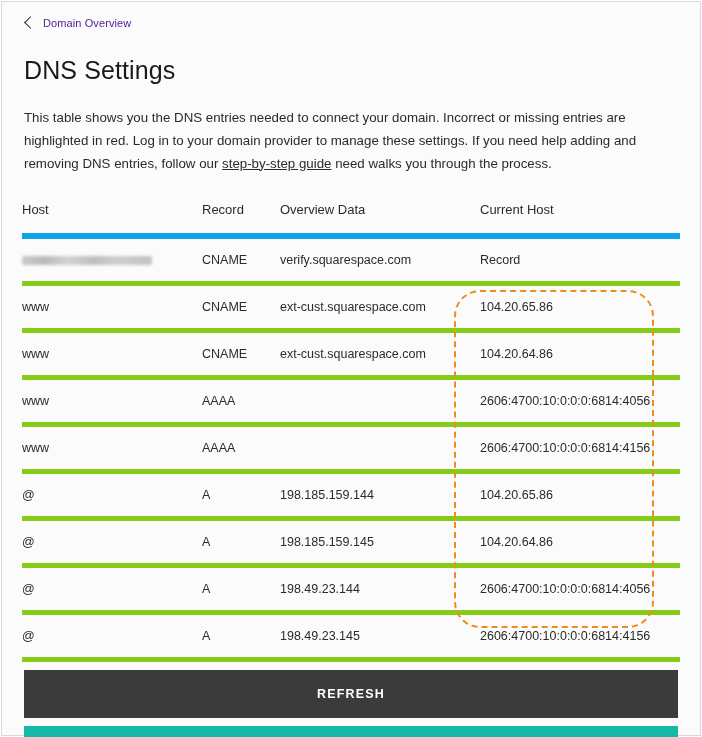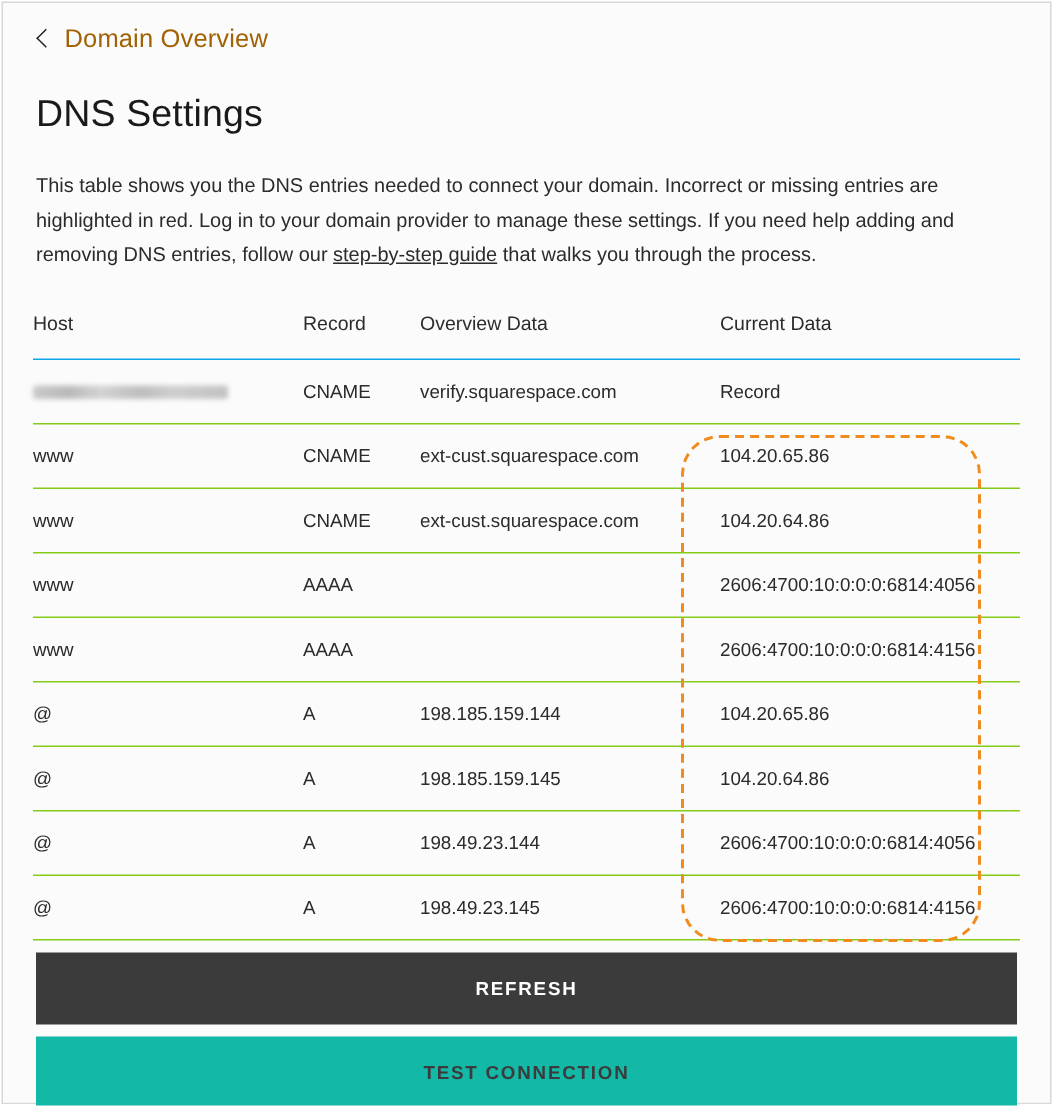--- a/index.html
+++ b/index.html
@@ -49,22 +49,22 @@
     position: absolute;
     left: 4px;
     top: 2px;
     width: 8px;
     height: 8px;
     border-left: 1.6px solid #222;
     border-bottom: 1.6px solid #222;
     transform: rotate(45deg);
   }
   .back-label {
-    font-size: 17px;
-    color: #a16207;
+    font-size: 11px;
+    color: #4c1d95;
     letter-spacing: .1px;
   }
   h1.title {
     font-size: 25px;
     font-weight: normal;
     margin: 26px 0 0 2px;
     letter-spacing: .1px;
     color: #1a1a1a;
   }
   p.desc {
@@ -83,27 +83,27 @@
     border-collapse: collapse;
     margin-top: 22px;
     table-layout: fixed;
   }
   table.dns th {
     text-align: left;
     font-size: 13px;
     font-weight: normal;
     color: #2b2b2b;
     padding: 4px 0 16px 0;
-    border-bottom: 1px solid #0ea5e9;
+    border-bottom: 6px solid #0ea5e9;
   }
   table.dns td {
     font-size: 12.5px;
     color: #2b2b2b;
     padding: 14px 0;
-    border-bottom: 1px solid #84cc16;
+    border-bottom: 5px solid #84cc16;
     vertical-align: middle;
     height: 13px;
   }
   col.c-host { width: 180px; }
   col.c-record { width: 78px; }
   col.c-required { width: 200px; }
   col.c-current { width: auto; }
   th.h-record, td.t-record { padding-left: 0; }
   .cell-host { padding-left: 12px; margin-top: 44px; }
   .cell-record { padding-left: 2px; }
@@ -171,36 +171,36 @@
   <div class="inner">
 
     <div class="back-row">
       <span class="chevron-left"></span>
       <span class="back-label">Domain Overview</span>
     </div>
 
     <h1 class="title">DNS Settings</h1>
 
     <p class="desc">
-      <span>This table shows you the DNS entries needed to connect your domain. Incorrect or missing entries are highlighted in red. Log in to your domain provider to manage these settings. If you need help adding and removing DNS entries, follow our </span><a href="#">step-by-step guide</a><span> that walks you through the process.</span>
+      <span>This table shows you the DNS entries needed to connect your domain. Incorrect or missing entries are highlighted in red. Log in to your domain provider to manage these settings. If you need help adding and removing DNS entries, follow our </span><a href="#">step-by-step guide</a><span> need walks you through the process.</span>
     </p>
 
     <table class="dns">
       <colgroup>
         <col class="c-host">
         <col class="c-record">
         <col class="c-required">
         <col class="c-current">
       </colgroup>
       <thead>
         <tr>
           <th class="h-host">Host</th>
           <th class="h-record">Record</th>
           <th class="h-required">Overview Data</th>
-          <th class="h-current">Current Data</th>
+          <th class="h-current">Current Host</th>
         </tr>
       </thead>
       <tbody id="dns-body">
           <tr>
             <td class="cell-host"><span class="blurred"></span></td>
             <td class="cell-record green">CNAME</td>
             <td class="cell-required">verify.squarespace.com</td>
             <td class="cell-current green">Record</td>
           </tr>
           <tr>

